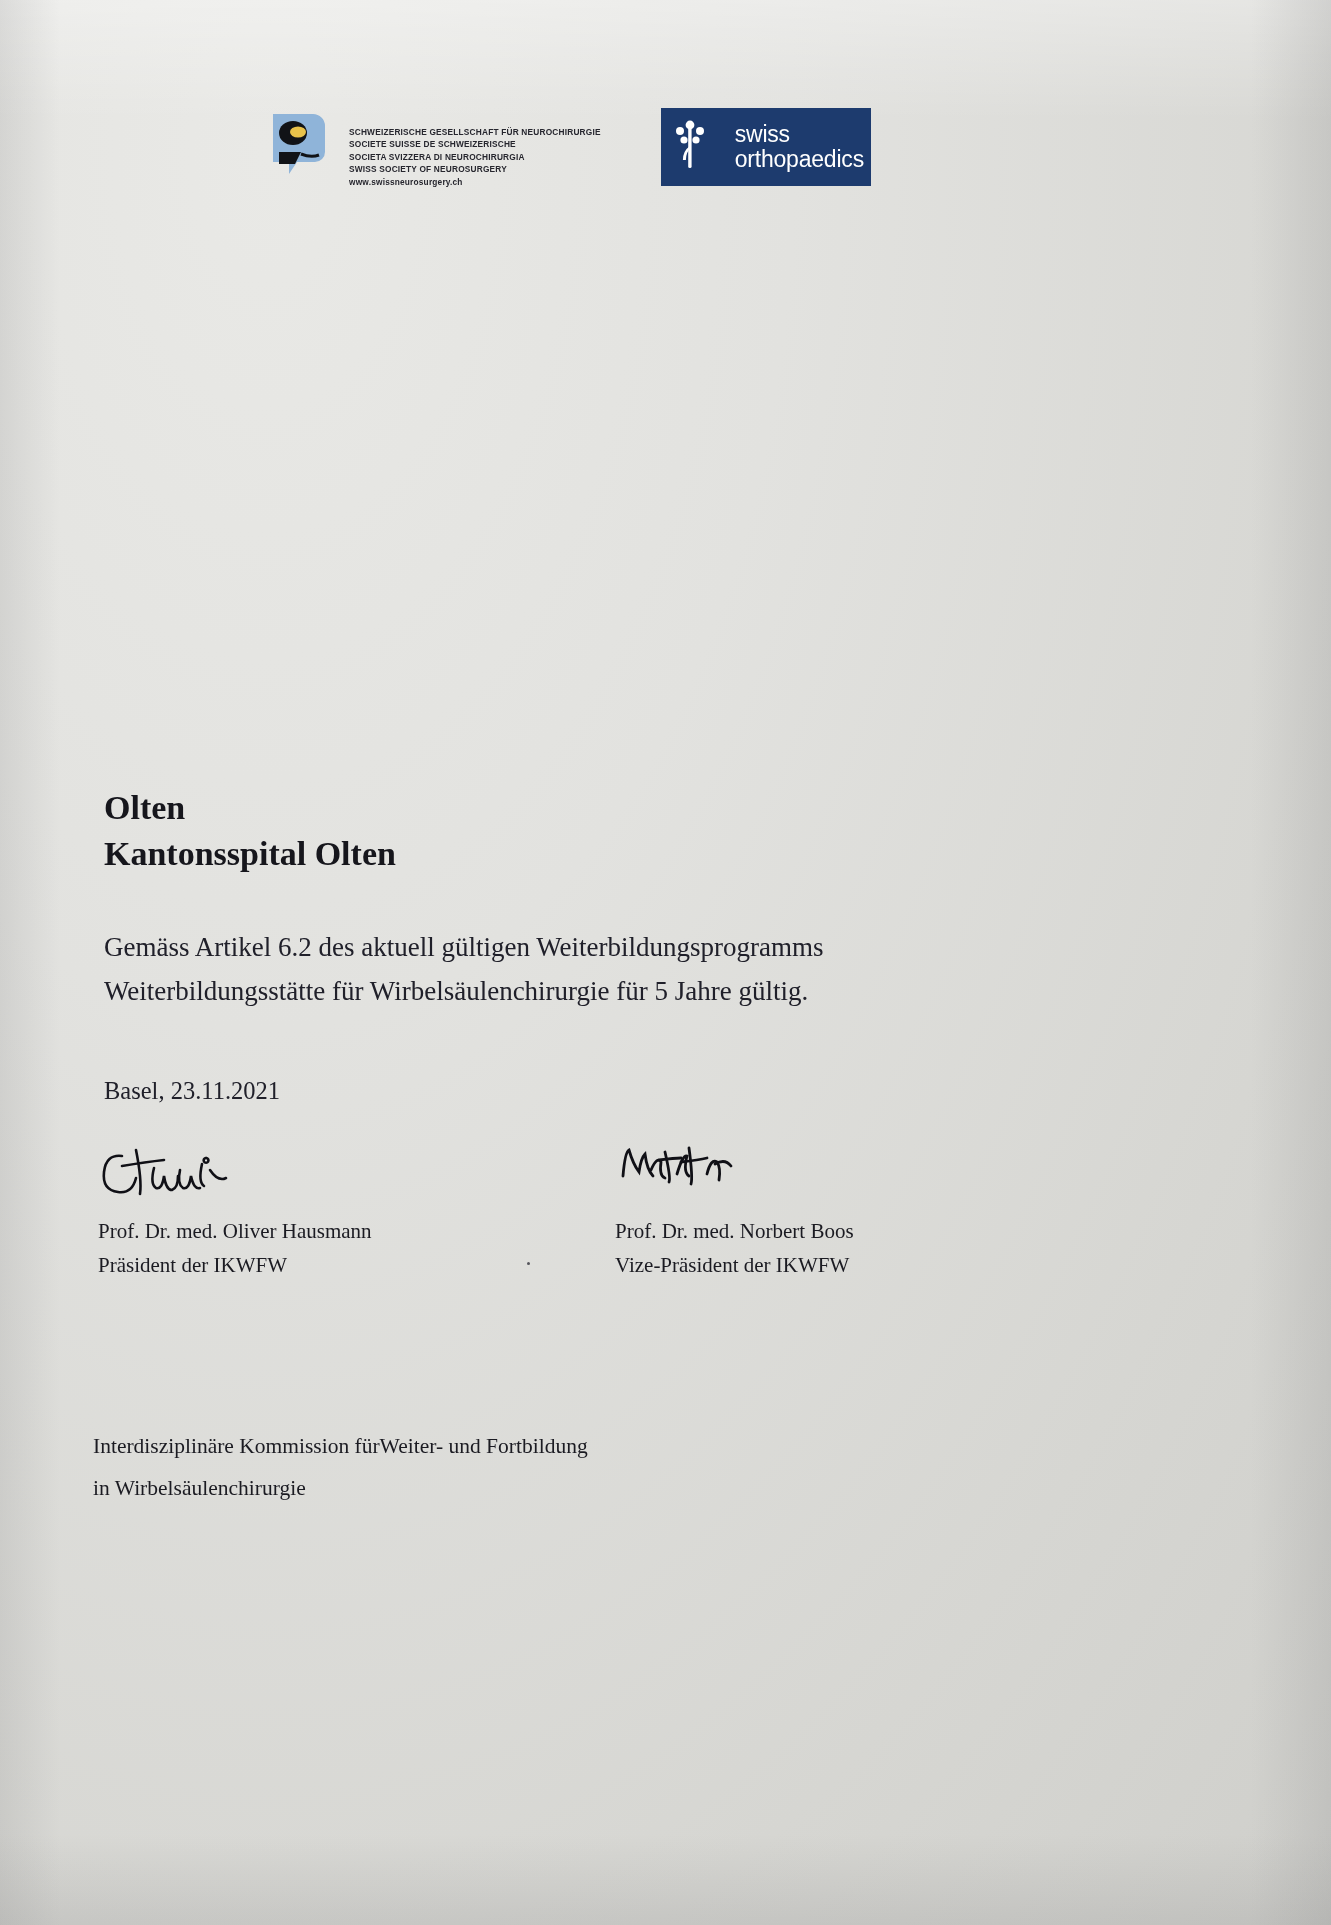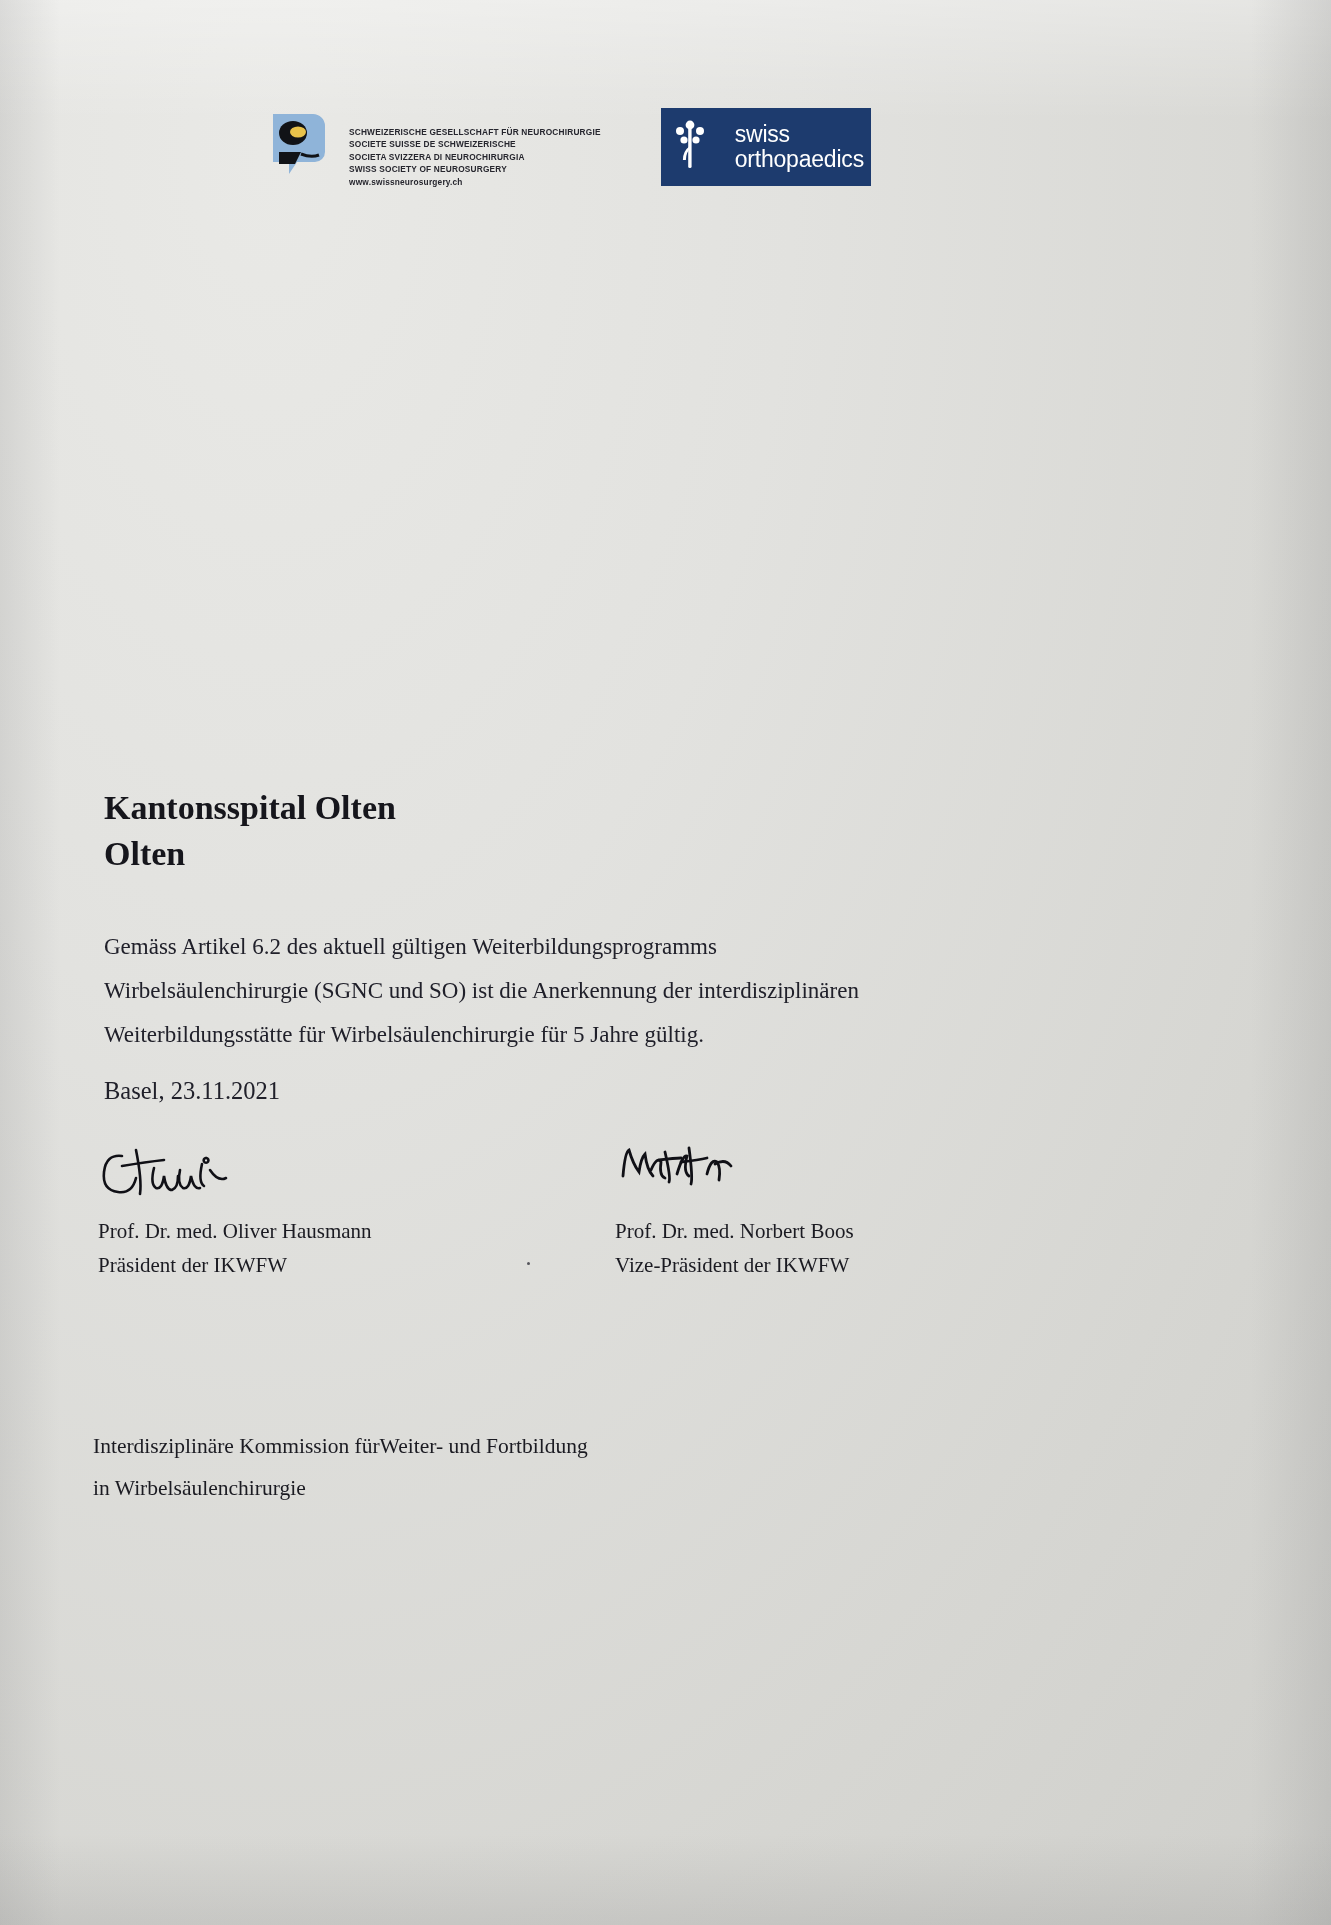--- a/index.html
+++ b/index.html
@@ -119,21 +119,21 @@
     line-height: 46px;
     color: #16161c;
   }
 
   
   .body-text {
     position: absolute;
     left: 104px;
     top: 925px;
     width: 1130px;
-    font-size: 23px;
+    font-size: 27px;
     line-height: 44px;
     color: #20202a;
   }
   .place-date {
     position: absolute;
     left: 104px;
     top: 1077px;
     font-size: 24.5px;
     color: #20202a;
   }
@@ -223,27 +223,26 @@
       </div>
       <div class="so-text">
         <div>swiss</div>
         <div>orthopaedics</div>
       </div>
     </div>
   </div>
 
 
   <div class="institution">
+    <div>Olten</div>
     <div>Kantonsspital Olten</div>
-    <div>Olten</div>
   </div>
 
   <div class="body-text">
     <div>Gemäss Artikel 6.2 des aktuell gültigen Weiterbildungsprogramms</div>
-    <div>Wirbelsäulenchirurgie (SGNC und SO) ist die Anerkennung der interdisziplinären</div>
     <div>Weiterbildungsstätte für Wirbelsäulenchirurgie für 5 Jahre gültig.</div>
   </div>
 
   <div class="place-date">Basel, 23.11.2021</div>
 
   <div class="sig-area">
 
     <div class="sig sig-left">
       <div class="sig-img">
         <svg width="190" height="70" viewBox="0 0 190 70">

